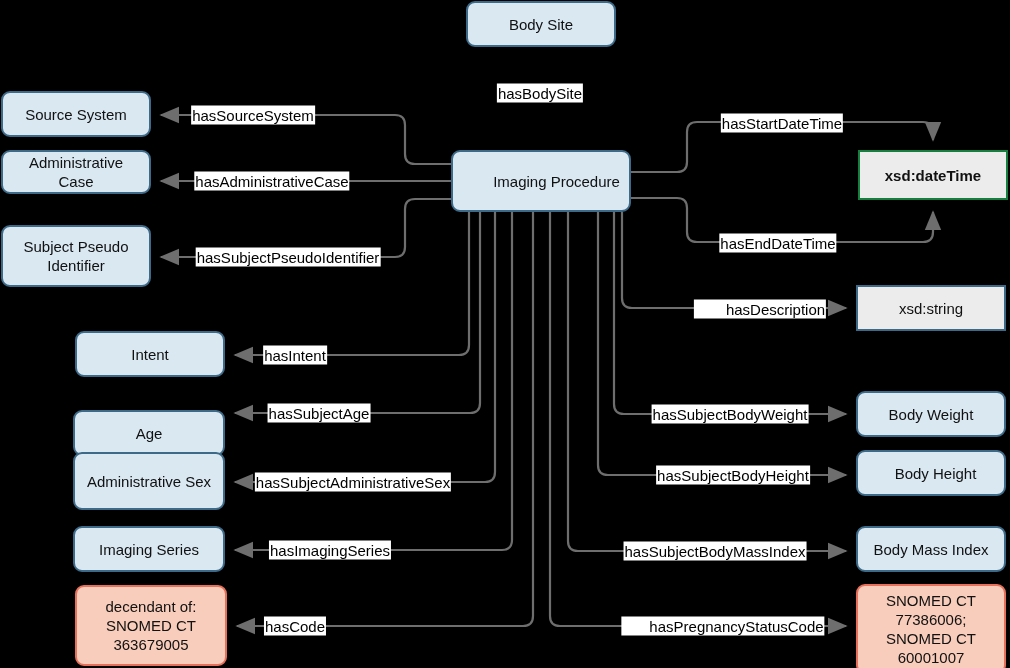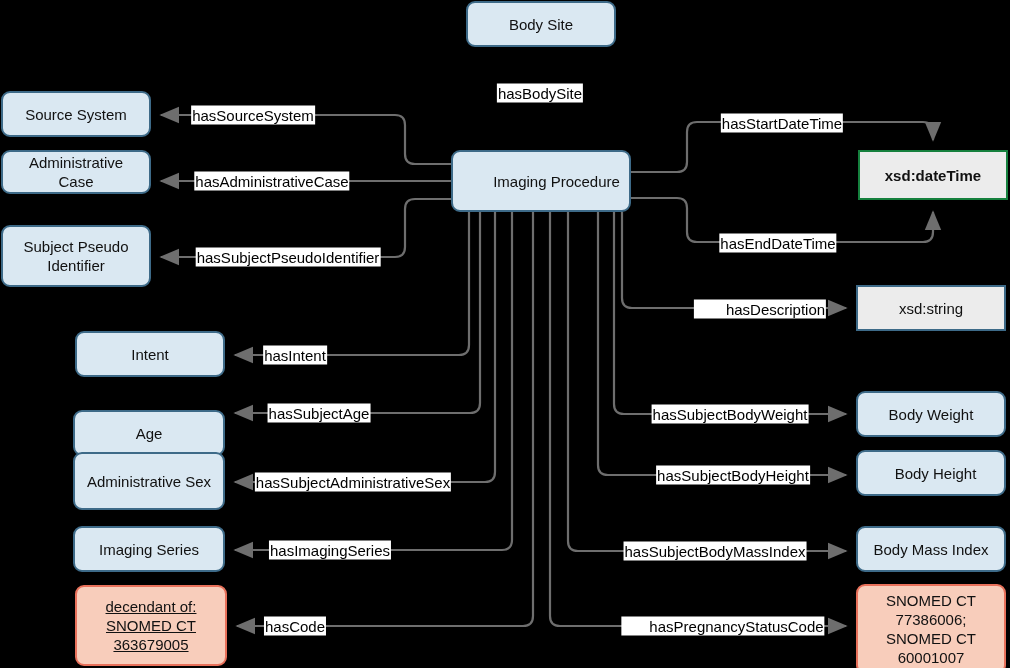--- a/index.html
+++ b/index.html
@@ -148,21 +148,21 @@
       <div class="node node-class" style="left: 73px; top: 410px; width: 152px; height: 46px;">
         <span style="white-space: pre-line;">Age</span>
       </div>
       <div class="node node-class" style="left: 73px; top: 452px; width: 152px; height: 58px;">
         <span style="white-space: pre-line;">Administrative Sex</span>
       </div>
       <div class="node node-class" style="left: 73px; top: 526px; width: 152px; height: 46px;">
         <span style="white-space: pre-line;">Imaging Series</span>
       </div>
       <div class="node node-code" style="left: 75px; top: 585px; width: 152px; height: 81px;">
-        <span style="white-space: pre-line; text-decoration: underline;">decendant of:
+        <span style="white-space: pre-line;">decendant of:
 SNOMED CT
 363679005</span>
       </div>
       <div class="node node-class" style="left: 856px; top: 391px; width: 150px; height: 46px;">
         <span style="white-space: pre-line;">Body Weight</span>
       </div>
       <div class="node node-class" style="left: 856px; top: 450px; width: 150px; height: 46px; padding-left: 9px;">
         <span style="white-space: pre-line;">Body Height</span>
       </div>
       <div class="node node-class" style="left: 856px; top: 526px; width: 150px; height: 46px;">

